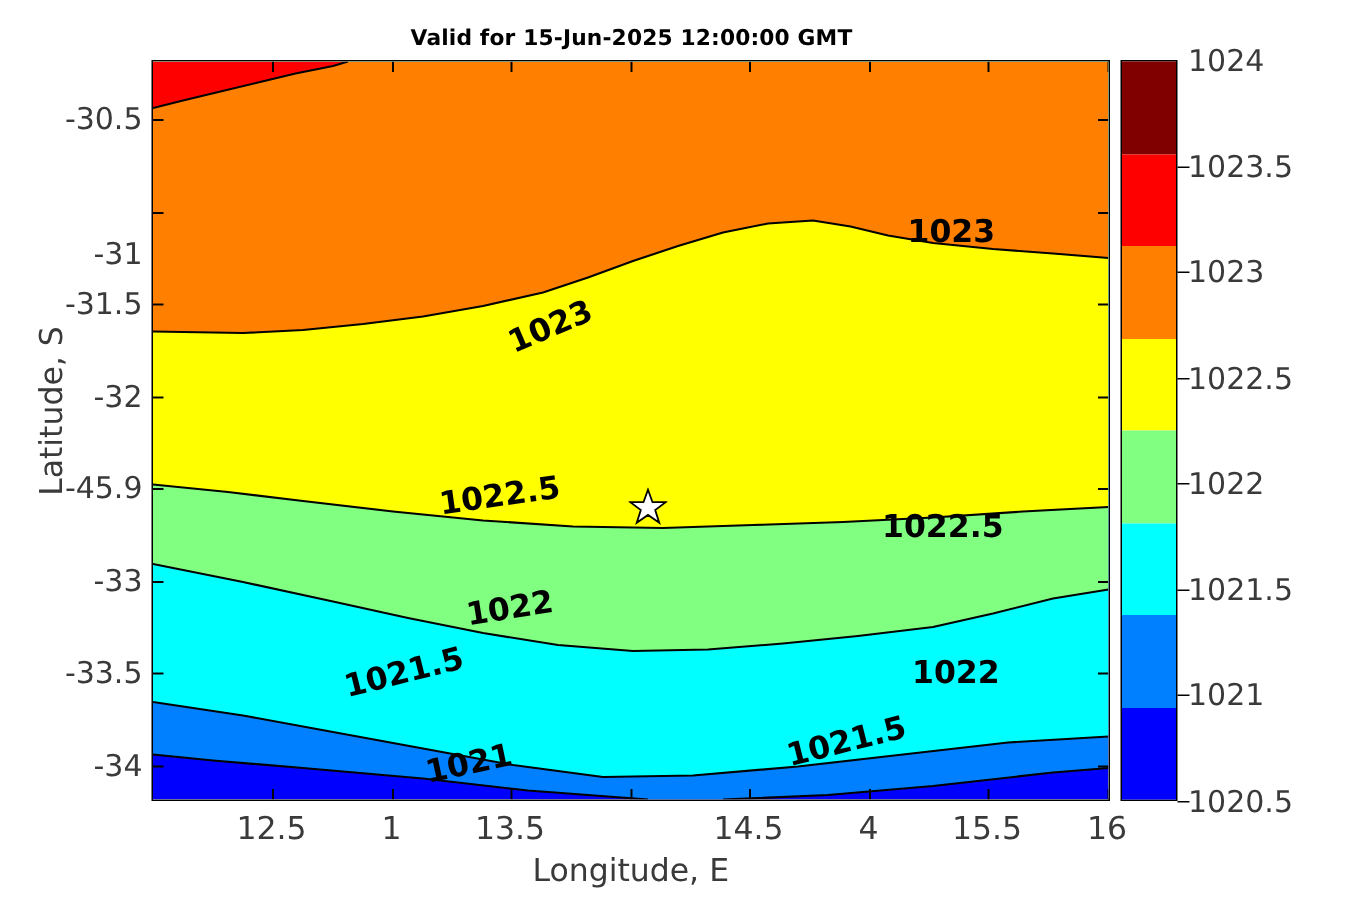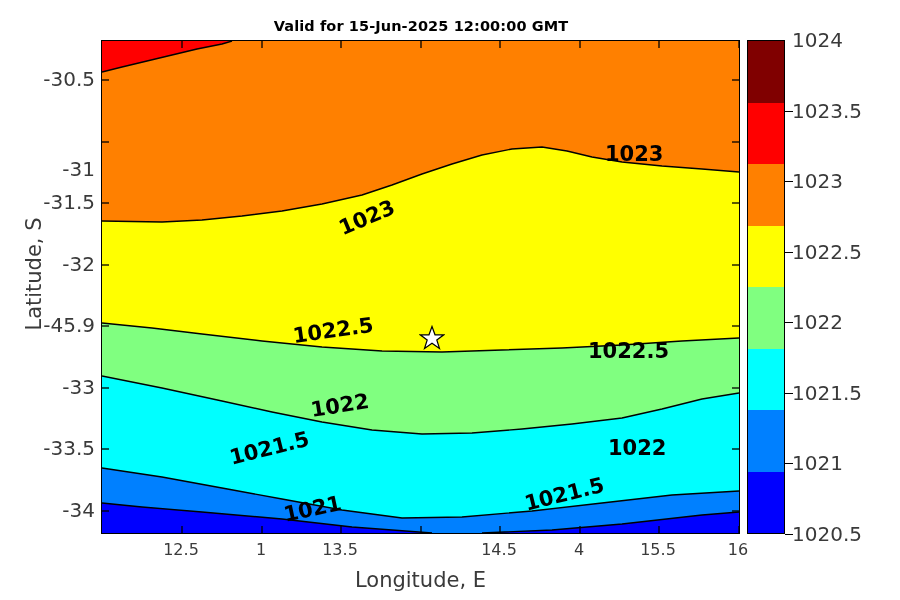--- a/index.html
+++ b/index.html
@@ -54,21 +54,21 @@
     text-align: right;
     font-size: 20px;
     color: #3a3a3a;
     transform: translateY(-50%);
     white-space: nowrap;
   }
   .tick-x {
     top: 540px;
     width: 90px;
     text-align: center;
-    font-size: 16px;
+    font-size: 21px;
     color: #3a3a3a;
     transform: translateX(-45px);
     white-space: nowrap;
   }
   .ytick-wrap { left: 0px; top: 0px; width: 95px; height: 600px; }
 
   
   #xlabel {
     left: 101px;
     top: 568px;

